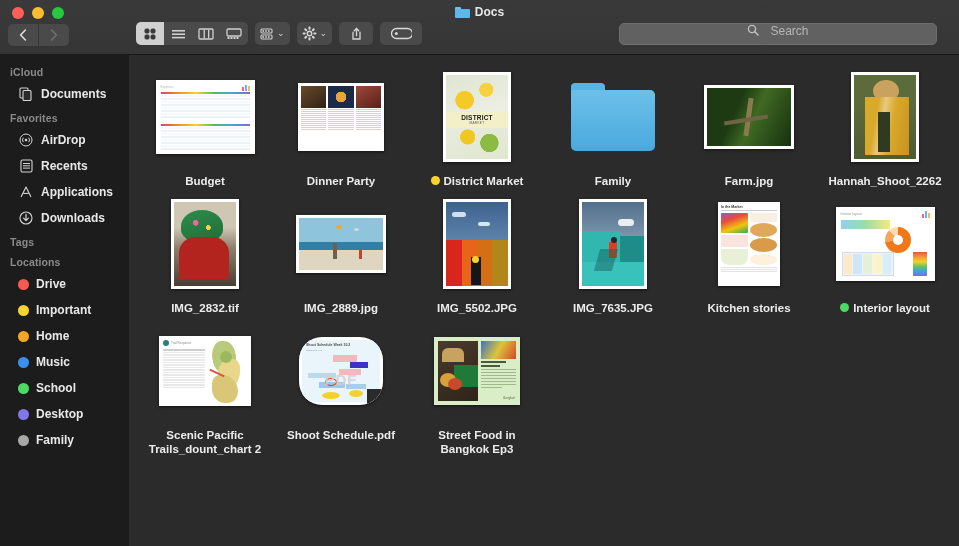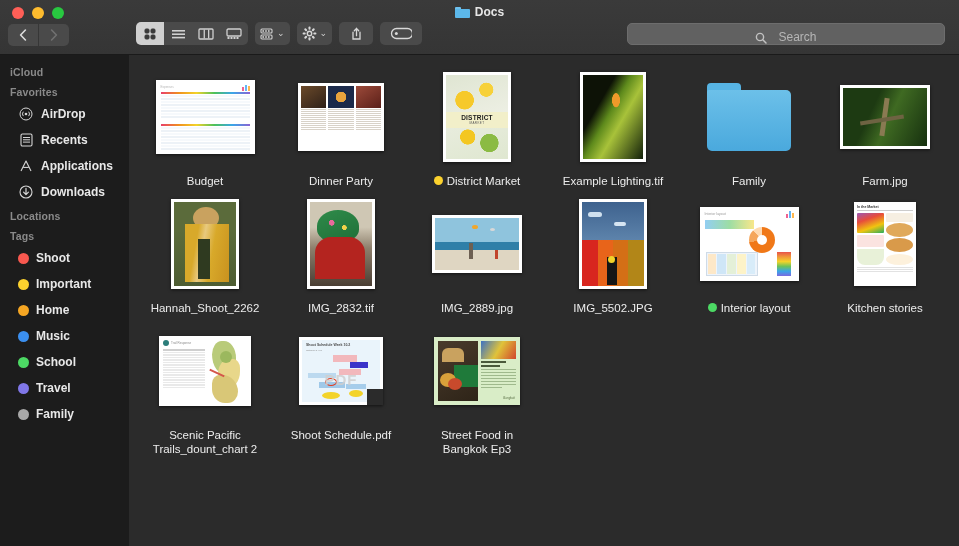--- a/index.html
+++ b/index.html
@@ -87,24 +87,24 @@
   .tbtn.active svg * { fill:#3a3a3a; stroke:#3a3a3a; }
 
   .tpill {
     height: 23px; background:#4a4a4a; border-radius:5px;
     display:flex; align-items:center; justify-content:center;
     padding: 0 5px; gap: 3px;
   }
   .chev { color:#d0d0d0; font-size:9px; line-height:1; }
 
   .searchbox {
-    position:absolute; right: 14px; top: 23px;
+    position:absolute; right: 22px; top: 23px;
     width: 318px; height: 22px;
     background: #616161; border-radius: 5px;
-    display:flex; align-items:flex-end; justify-content:center; gap:11px;
+    display:flex; align-items:flex-start; justify-content:center; gap:11px;
     border: 1px solid #6d6d6d;
   }
   .searchbox .sic { display:block; }
   .searchbox .sph { color:#b6b6b6; font-size:12px; }
 
   
   .body { flex: 1; display: flex; min-height: 0; }
 
   .sidebar {
     width: 129px; flex: 0 0 129px;
@@ -142,21 +142,21 @@
     height: 96px; width: 100%;
     display:flex; align-items:center; justify-content:center;
   }
   .label {
     margin-top: 9px;
     color:#ececec; font-size: 11.5px; text-align:center;
     line-height: 14px; max-width: 120px;
     display:flex; align-items:flex-start; justify-content:center; gap:4px;
   }
   .label .dot { margin-top: 2px; }
-  .label .tx { display:block; }
+  .label .tx { display:block;font-weight:bold; }
 
   
   .photo {
     background:#fff; padding:3px; box-shadow:0 1px 3px rgba(0,0,0,.6);
     display:block;
   }
   .photo .inner { display:block; overflow:hidden; position:relative; }
 
   .doc {
     background:#fff; box-shadow:0 1px 3px rgba(0,0,0,.6);
@@ -207,21 +207,21 @@
 
   
   .sp { width:92px; height:70px; background:#fff; padding:4px; display:flex; gap:3px; }
   .sp .tbl { flex:1.1; display:flex; flex-direction:column; gap:1px; }
   .sp .hdr { display:flex; gap:2px; align-items:center; margin-bottom:2px;}
   .sp .rw { height:1.5px; background:#e9e9e9; }
   .sp .map { flex:1; position:relative; }
 
   
   .pdf { width:84px; height:68px; background:#fff; position:relative; overflow:hidden;
-         box-shadow:0 1px 3px rgba(0,0,0,.6); }
+         box-shadow:0 1px 3px rgba(0,0,0,.6);border-radius:23px; }
   .pdf .page { position:absolute; inset:3px; background:#eaf4fb; }
   .pdf .corner { position:absolute; right:0; bottom:0; width:16px; height:16px;
                  background:#2b2b2b; }
   .pdf .pdftxt { position:absolute; left:50%; top:62%; transform:translate(-50%,-50%);
                  font-size:15px; font-weight:800; color:#cfcfcf; opacity:.85; letter-spacing:1px;}
 
   
   .sf { width:86px; height:68px; background:#d9edc7; display:flex; padding:4px; gap:3px; }
   .sf .l { flex:1.15; position:relative; overflow:hidden; }
   .sf .r { flex:1; display:flex; flex-direction:column; gap:2px; }
@@ -358,20 +358,29 @@
   </div>
 
   <div class="body">
 
     <div class="sidebar">
 
       <div class="sb-head">iCloud</div>
 
 
 
+      <div class="sb-item">
+        <span class="ic">
+          <svg width="14" height="14" viewBox="0 0 14 14">
+            <rect x="1" y="1" width="8" height="10" rx="1" fill="none" stroke="#d6d6d6" stroke-width="1.1"></rect>
+            <rect x="4" y="3.5" width="8" height="10" rx="1" fill="#2b2b2b" stroke="#d6d6d6" stroke-width="1.1"></rect>
+          </svg>
+        </span>
+        <span>Documents</span>
+      </div>
 
       <div class="sb-head">Favorites</div>
 
       <div class="sb-item">
         <span class="ic">
           <svg width="14" height="14" viewBox="0 0 14 14">
             <circle cx="7" cy="7" r="6" fill="none" stroke="#d6d6d6" stroke-width="1"></circle>
             <path d="M4.3 9.1a3.6 3.6 0 0 1 0-4.4M9.7 9.1a3.6 3.6 0 0 0 0-4.4" fill="none" stroke="#d6d6d6" stroke-width="1"></path>
             <circle cx="7" cy="7" r="1.3" fill="#d6d6d6"></circle>
           </svg>
@@ -404,47 +413,47 @@
       <div class="sb-item">
         <span class="ic">
           <svg width="14" height="14" viewBox="0 0 14 14">
             <circle cx="7" cy="7" r="6" fill="none" stroke="#d6d6d6" stroke-width="1.1"></circle>
             <path d="M7 3.4v6.2M4.6 7.2 7 9.6l2.4-2.4" fill="none" stroke="#d6d6d6" stroke-width="1.2" stroke-linecap="round" stroke-linejoin="round"></path>
           </svg>
         </span>
         <span>Downloads</span>
       </div>
 
+      <div class="sb-head">Tags</div>
+
       <div class="sb-head">Locations</div>
 
-      <div class="sb-head">Tags</div>
-
       <div class="sb-item">
         <span class="dot" style="background:#f8584f"></span>
-        <span>Shoot</span>
+        <span>Drive</span>
       </div>
       <div class="sb-item">
         <span class="dot" style="background:#fcd22e"></span>
         <span>Important</span>
       </div>
       <div class="sb-item">
         <span class="dot" style="background:#f5a623"></span>
         <span>Home</span>
       </div>
       <div class="sb-item">
         <span class="dot" style="background:#3b8fef"></span>
         <span>Music</span>
       </div>
       <div class="sb-item">
         <span class="dot" style="background:#4cd964"></span>
         <span>School</span>
       </div>
       <div class="sb-item">
         <span class="dot" style="background:#8077e8"></span>
-        <span>Travel</span>
+        <span>Desktop</span>
       </div>
       <div class="sb-item">
         <span class="dot" style="background:#a8a8a8"></span>
         <span>Family</span>
       </div>
     </div>
 
     <div class="content">
       <div class="grid">
 
@@ -550,32 +559,20 @@
                   </div>
               </div>
             </div>
           </div>
           <div class="label">
             <span class="dot" style="background:#fcd22e;width:9px;height:9px;flex:0 0 9px"></span>
             <span class="tx">District Market</span>
           </div>
         </div>
 
-        <div class="cell">
-          <div class="thumbwrap">
-            <div class="photo">
-              <div class="inner" style="width:60px;height:84px;background:
-                radial-gradient(ellipse at 55% 30%, #f09a2a 0 8%, transparent 9%),
-                linear-gradient(120deg,#0d1206 0 30%, #5e8a1c 45%, #a8c23a 60%, #12200a 100%)"></div>
-            </div>
-          </div>
-          <div class="label">
-            <span class="tx">Example Lighting.tif</span>
-          </div>
-        </div>
 
         <div class="cell">
           <div class="thumbwrap">
             <div class="folder">
               <div class="tab"></div>
               <div class="front"></div>
             </div>
           </div>
           <div class="label">
             <span class="tx">Family</span>
@@ -662,51 +659,40 @@
                 <span class="gp" style="left:40%;top:66%;width:10px;height:28px;background:#161616"></span>
                 <span class="gp" style="left:42%;top:64%;width:7px;height:7px;border-radius:50%;background:#f2d32a"></span>
               </div>
             </div>
           </div>
           <div class="label">
             <span class="tx">IMG_5502.JPG</span>
           </div>
         </div>
 
-
-
-        <div class="cell">
-          <div class="thumbwrap">
-            <div class="doc" style="width:99px;height:74px;padding:5px">
-              <div style="font-size:3.5px;color:#9a9a9a">Interior layout</div>
-              <div style="position:absolute;right:5px;top:4px;display:flex;gap:1px;align-items:flex-end;height:7px">
-                <i style="width:2px;height:4px;background:#f06292;display:block"></i>
-                <i style="width:2px;height:7px;background:#64b5f6;display:block"></i>
-                <i style="width:2px;height:5px;background:#ffb74d;display:block"></i>
-              </div>
-              <div style="margin-top:4px;width:56%;height:9px;background:linear-gradient(90deg,#3aa6e8,#4cc15a,#f3d32a);opacity:.55"></div>
-              <div style="position:absolute;right:24px;top:20px;width:26px;height:26px;border-radius:50%;
-                          background:conic-gradient(#f07818 0 72%, #f5a65c 72% 88%, #ffd9b0 88% 100%)"></div>
-              <div style="position:absolute;right:32px;top:28px;width:10px;height:10px;border-radius:50%;background:#fff"></div>
-              <div style="position:absolute;left:6px;bottom:5px;width:52px;height:24px;background:#eef4fb;border:.5px solid #cfdbe7;display:flex;gap:1px;padding:1px">
-                <span style="flex:1;background:#fde8c8;display:block"></span>
-                <span style="flex:1;background:#cfe6f7;display:block"></span>
-                <span style="flex:1;background:#e4f0d8;display:block"></span>
-                <span style="flex:1;background:#fdf3c8;display:block"></span>
-                <span style="flex:1;background:#d8ecf9;display:block"></span>
-              </div>
-              <div style="position:absolute;right:8px;bottom:5px;width:14px;height:24px;
-                          background:linear-gradient(180deg,#e8534a,#f0983a,#f3d32a,#6cc35a,#3aa6e8,#7b6ae0)"></div>
-            </div>
-          </div>
-          <div class="label">
-            <span class="dot" style="background:#4cd964;width:9px;height:9px;flex:0 0 9px"></span>
-            <span class="tx">Interior layout</span>
-          </div>
-        </div>
+        <div class="cell">
+          <div class="thumbwrap">
+            <div class="photo">
+              <div class="inner" style="width:62px;height:84px;background:#2ab3ac">
+                <span class="gp" style="left:0;top:0;right:0;height:40%;background:linear-gradient(180deg,#52708c,#7d93ab)"></span>
+                <span class="gp" style="left:58%;top:20%;width:16px;height:7px;border-radius:5px;background:#e8eef4"></span>
+                <span class="gp" style="left:0;top:34%;width:62%;bottom:0;background:#2fb7b0"></span>
+                <span class="gp" style="left:62%;top:40%;right:0;bottom:0;background:#1e8d89"></span>
+                <span class="gp" style="left:0;top:72%;right:0;bottom:0;background:#39c2bb"></span>
+                <span class="gp" style="left:44%;top:48%;width:8px;height:16px;background:#e03c20"></span>
+                <span class="gp" style="left:46%;top:42%;width:6px;height:6px;border-radius:50%;background:#1f2a2f"></span>
+                <span class="gp" style="left:24%;top:56%;width:18px;height:22px;background:rgba(20,90,90,.45);transform:skewX(-16deg)"></span>
+              </div>
+            </div>
+          </div>
+          <div class="label">
+            <span class="tx">IMG_7635.JPG</span>
+          </div>
+        </div>
+
 
         <div class="cell">
           <div class="thumbwrap">
             <div class="doc ks">
               <div class="hd">In the Market</div>
               <div class="hr"></div>
               <div style="display:flex;gap:2px">
                 <div style="flex:1">
                   <div class="blk" style="height:20px;background:linear-gradient(160deg,#9b59b6,#e74c3c,#f1c40f,#27ae60)"></div>
                   <div class="blk" style="height:12px;margin-top:2px;background:#fbe3e0"></div>
@@ -722,20 +708,50 @@
               <div style="margin-top:2px;height:1px;background:#e2e2e2"></div>
               <div style="margin-top:1px;height:1px;background:#e2e2e2"></div>
               <div style="margin-top:1px;height:1px;background:#e2e2e2"></div>
             </div>
           </div>
           <div class="label">
             <span class="tx">Kitchen stories</span>
           </div>
         </div>
 
+        <div class="cell">
+          <div class="thumbwrap">
+            <div class="doc" style="width:99px;height:74px;padding:5px">
+              <div style="font-size:3.5px;color:#9a9a9a">Interior layout</div>
+              <div style="position:absolute;right:5px;top:4px;display:flex;gap:1px;align-items:flex-end;height:7px">
+                <i style="width:2px;height:4px;background:#f06292;display:block"></i>
+                <i style="width:2px;height:7px;background:#64b5f6;display:block"></i>
+                <i style="width:2px;height:5px;background:#ffb74d;display:block"></i>
+              </div>
+              <div style="margin-top:4px;width:56%;height:9px;background:linear-gradient(90deg,#3aa6e8,#4cc15a,#f3d32a);opacity:.55"></div>
+              <div style="position:absolute;right:24px;top:20px;width:26px;height:26px;border-radius:50%;
+                          background:conic-gradient(#f07818 0 72%, #f5a65c 72% 88%, #ffd9b0 88% 100%)"></div>
+              <div style="position:absolute;right:32px;top:28px;width:10px;height:10px;border-radius:50%;background:#fff"></div>
+              <div style="position:absolute;left:6px;bottom:5px;width:52px;height:24px;background:#eef4fb;border:.5px solid #cfdbe7;display:flex;gap:1px;padding:1px">
+                <span style="flex:1;background:#fde8c8;display:block"></span>
+                <span style="flex:1;background:#cfe6f7;display:block"></span>
+                <span style="flex:1;background:#e4f0d8;display:block"></span>
+                <span style="flex:1;background:#fdf3c8;display:block"></span>
+                <span style="flex:1;background:#d8ecf9;display:block"></span>
+              </div>
+              <div style="position:absolute;right:8px;bottom:5px;width:14px;height:24px;
+                          background:linear-gradient(180deg,#e8534a,#f0983a,#f3d32a,#6cc35a,#3aa6e8,#7b6ae0)"></div>
+            </div>
+          </div>
+          <div class="label">
+            <span class="dot" style="background:#4cd964;width:9px;height:9px;flex:0 0 9px"></span>
+            <span class="tx">Interior layout</span>
+          </div>
+        </div>
+
 
         <div class="cell">
           <div class="thumbwrap">
             <div class="doc sp">
               <div class="tbl">
                 <div class="hdr">
                   <span style="width:6px;height:6px;border-radius:50%;background:#2b7d7a;display:block"></span>
                   <span style="font-size:3px;color:#8d8d8d">Trail Response</span>
                 </div>
                 <div class="rw" style="background:#cfcfcf"></div>

